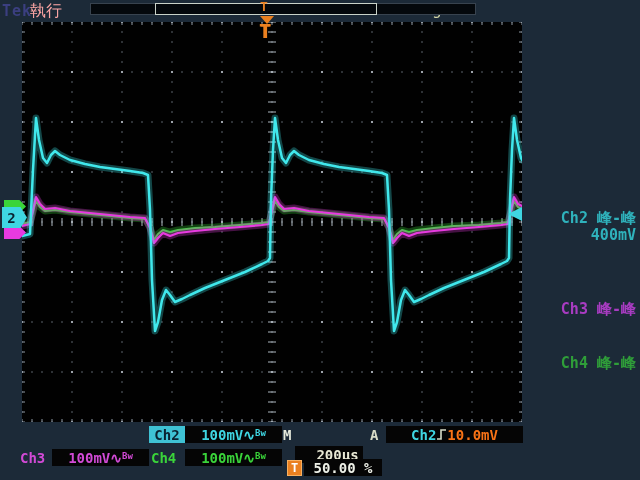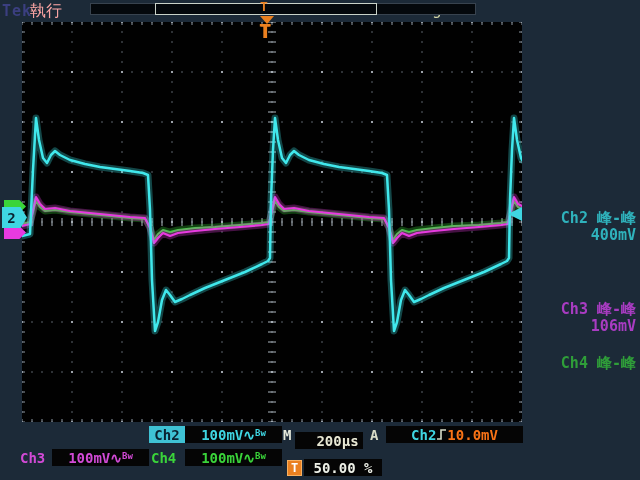--- a/index.html
+++ b/index.html
@@ -36,21 +36,21 @@
   .meas-ch2{top:210px;color:#2fb2bc;}
   .meas-ch3{top:283px;color:#a93cc2;margin-top:18px;}
   .meas-ch4{top:355px;color:#2f9e39;}
   
   .box{background:#050505;height:17px;display:flex;align-items:center;justify-content:center;
        font-size:14px;font-weight:bold;gap:0;box-sizing:border-box;}
   .ch2tag{left:149px;top:426px;width:36px;height:17px;background:#3fc2d4;color:#0a2230;
           display:flex;align-items:center;justify-content:center;font-size:14px;font-weight:bold;}
   .ch2val{left:185px;top:426px;width:97px;color:#3fd6e2;}
   .mlab{left:283px;top:427px;font-size:14px;font-weight:bold;color:#e6eadc;}
-  .mval{left:295px;top:432px;width:68px;color:#e8e8d4;padding-left:17px;}
+  .mval{left:295px;top:446px;width:68px;color:#e8e8d4;padding-left:17px;}
   .alab{left:370px;top:427px;font-size:14px;font-weight:bold;color:#d8dcc8;}
   .trigbox{left:386px;top:426px;width:137px;}
   .trig-src{color:#3fd6e2;} .trig-level{color:#f97316;}
   .ch3tag{left:20px;top:450px;font-size:14px;font-weight:bold;color:#d24ad6;text-align:center;}
   .ch3val{left:52px;top:449px;width:97px;color:#d24ad6;}
   .ch4tag{left:151px;top:450px;font-size:14px;font-weight:bold;color:#3ad43a;}
   .ch4val{left:185px;top:449px;width:97px;color:#3ad43a;}
   .bw{font-size:9px;letter-spacing:0;align-self:flex-start;margin-top:2px;}
   .tbadge{left:287px;top:460px;width:15px;height:16px;background:#ea8020;color:#fff;
           display:flex;align-items:center;justify-content:center;font-size:12px;font-weight:bold;
@@ -1174,21 +1174,20 @@
 <div class="abs mk mk2">2</div>
 
 <div class="abs trig-lvl"></div>
 
 <div class="abs meas meas-ch2">
   <div>Ch2 峰-峰</div>
   <div>400mV</div>
 </div>
 <div class="abs meas meas-ch3">
   <div>Ch3 峰-峰</div>
-  <div>106mV</div>
 </div>
 <div class="abs meas meas-ch4">
   <div>Ch4 峰-峰</div>
 </div>
 
 <div class="abs ch2tag">Ch2</div>
 <div class="abs box ch2val">
   <span>100mV</span>
   <span>∿</span>
   <span class="bw">Bw</span>

